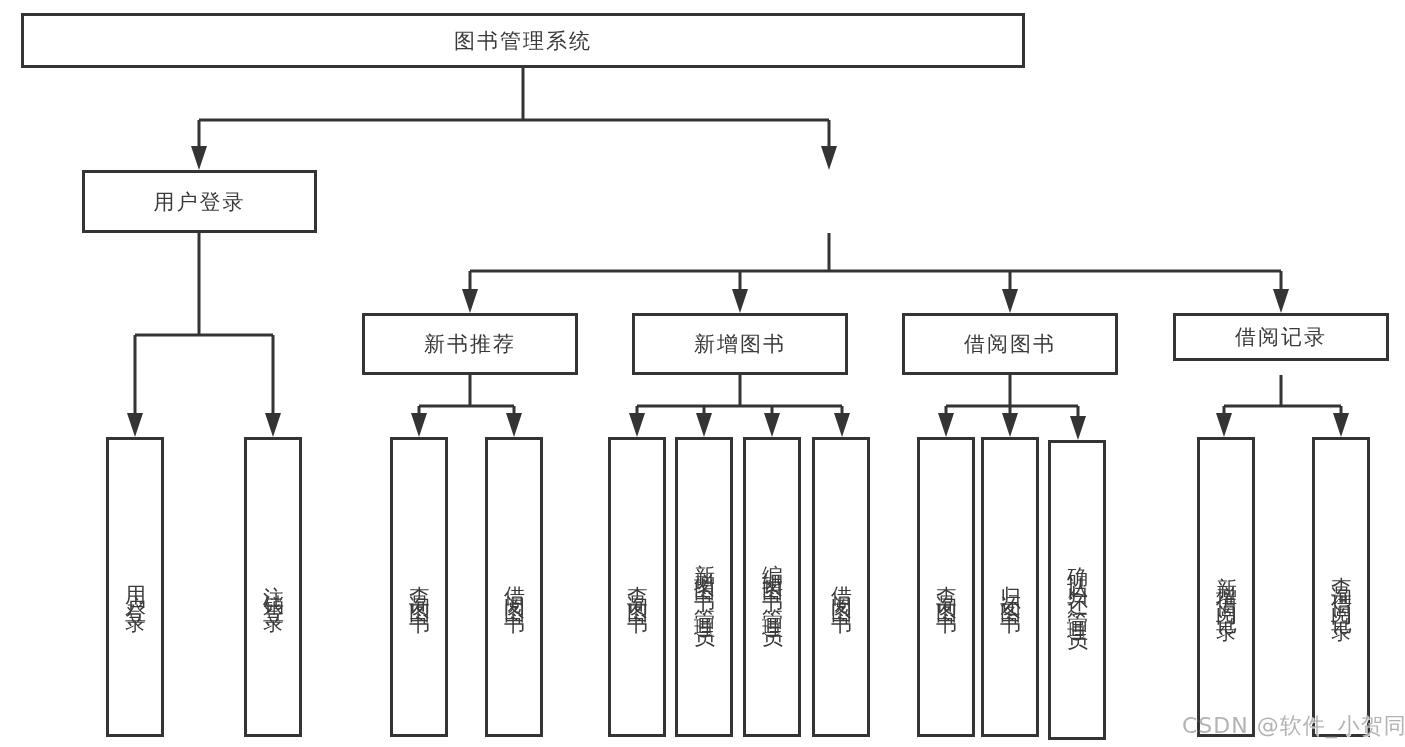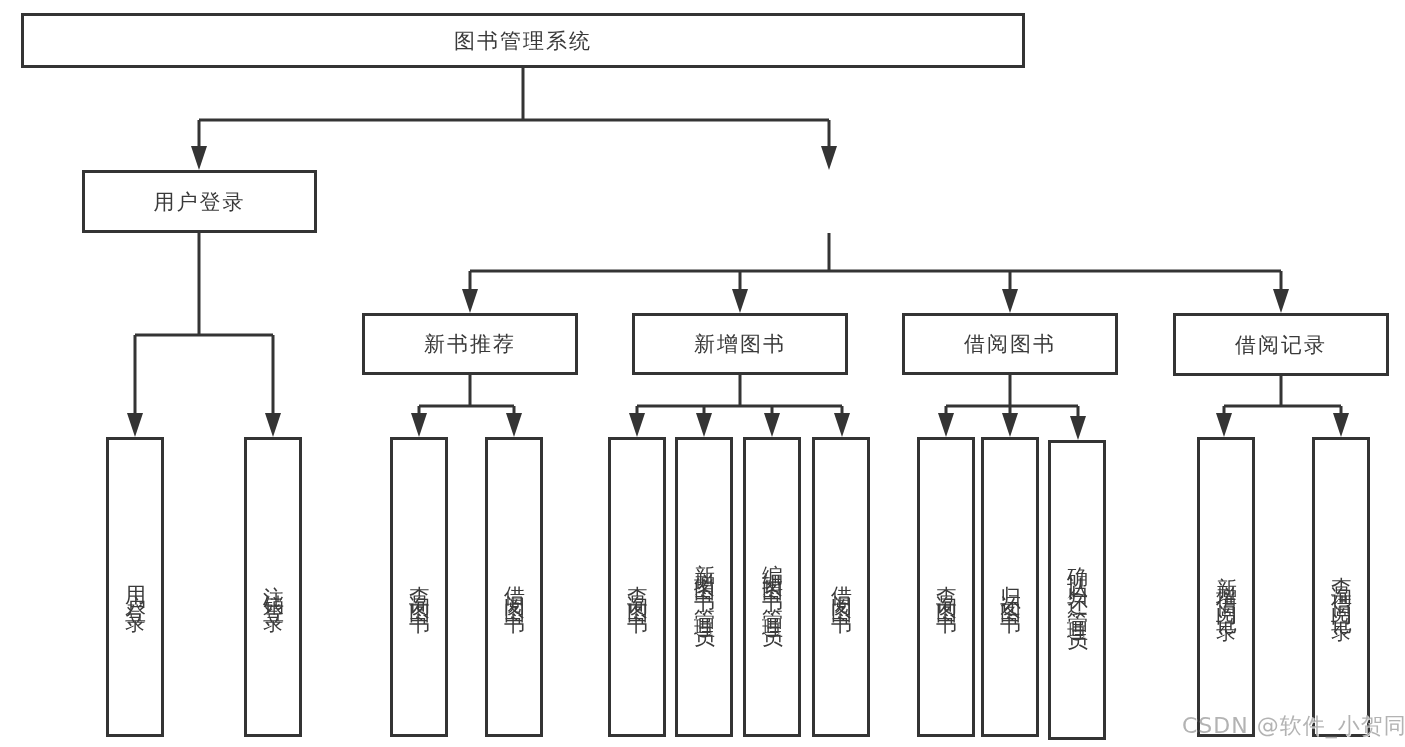--- a/index.html
+++ b/index.html
@@ -84,21 +84,21 @@
 
   <div class="node hnode" style="left:362px;top:313px;width:216px;height:62px;">
       <span>新书推荐</span>
     </div>
   <div class="node hnode" style="left:632px;top:313px;width:216px;height:62px;">
       <span>新增图书</span>
     </div>
   <div class="node hnode" style="left:902px;top:313px;width:216px;height:62px;">
       <span>借阅图书</span>
     </div>
-  <div class="node hnode" style="left:1173px;top:313px;width:216px;height:63px;">
+  <div class="node hnode" style="left:1173px;top:313px;width:216px;height:48px;">
       <span>借阅记录</span>
     </div>
 
   <div class="node vnode" style="left:106px;top:437px;width:58px;height:300px;">
       <span>用户登录</span>
     </div>
   <div class="node vnode" style="left:244px;top:437px;width:58px;height:300px;">
       <span>注销登录</span>
     </div>
 

